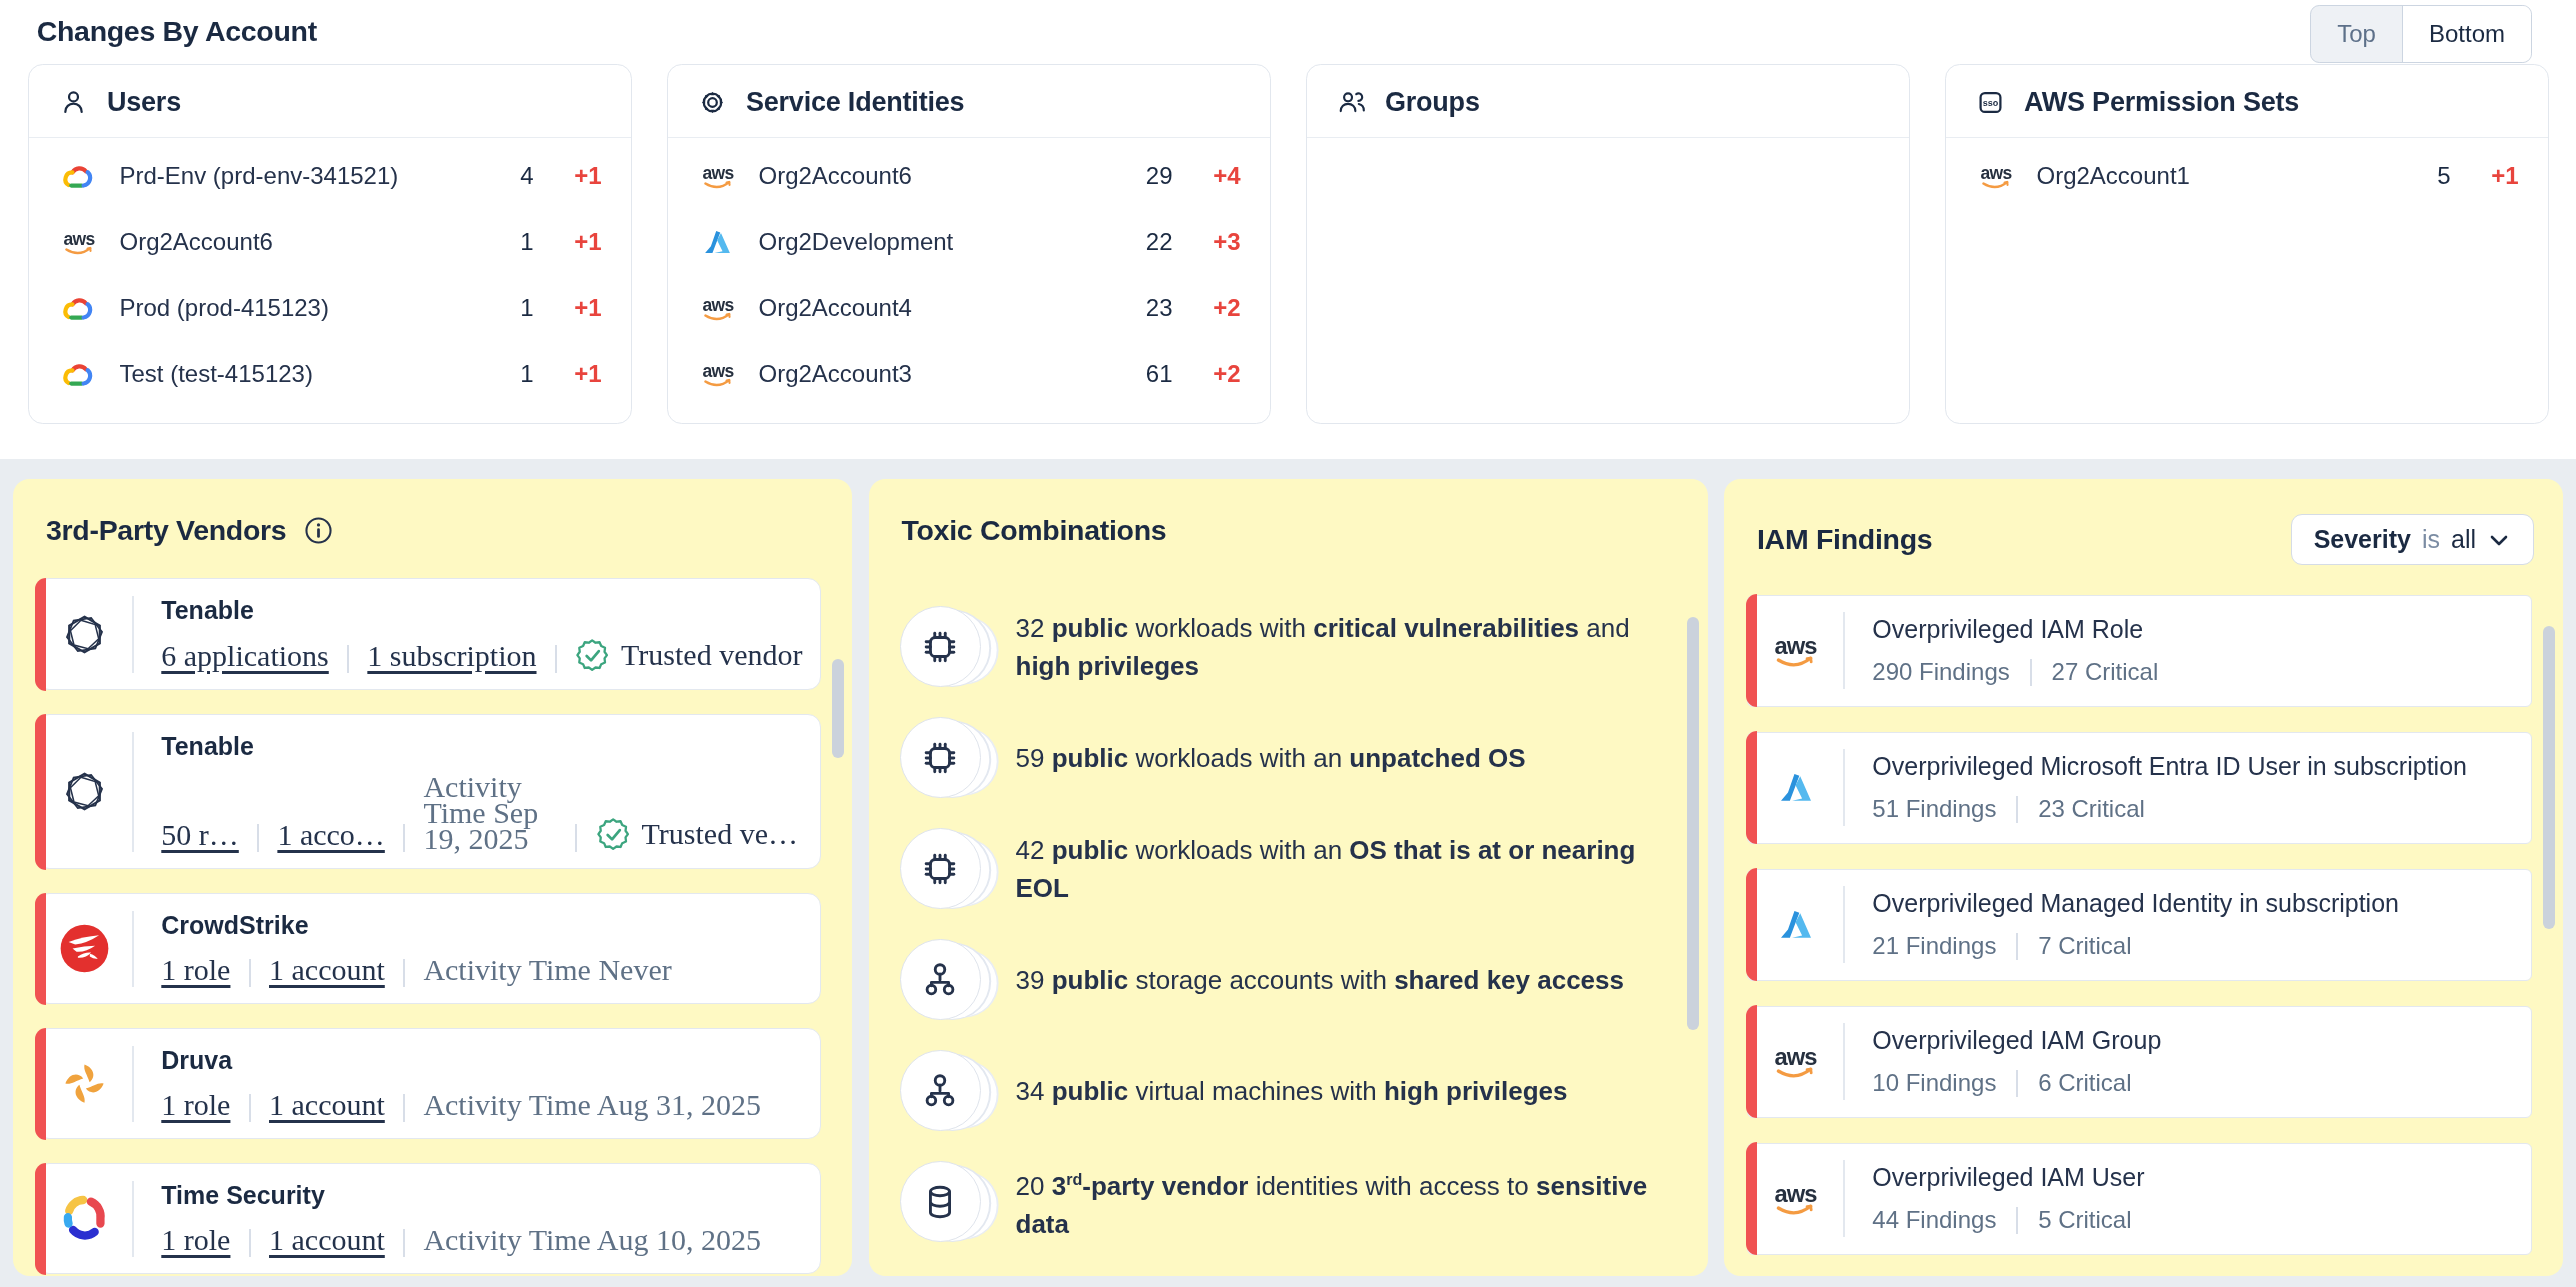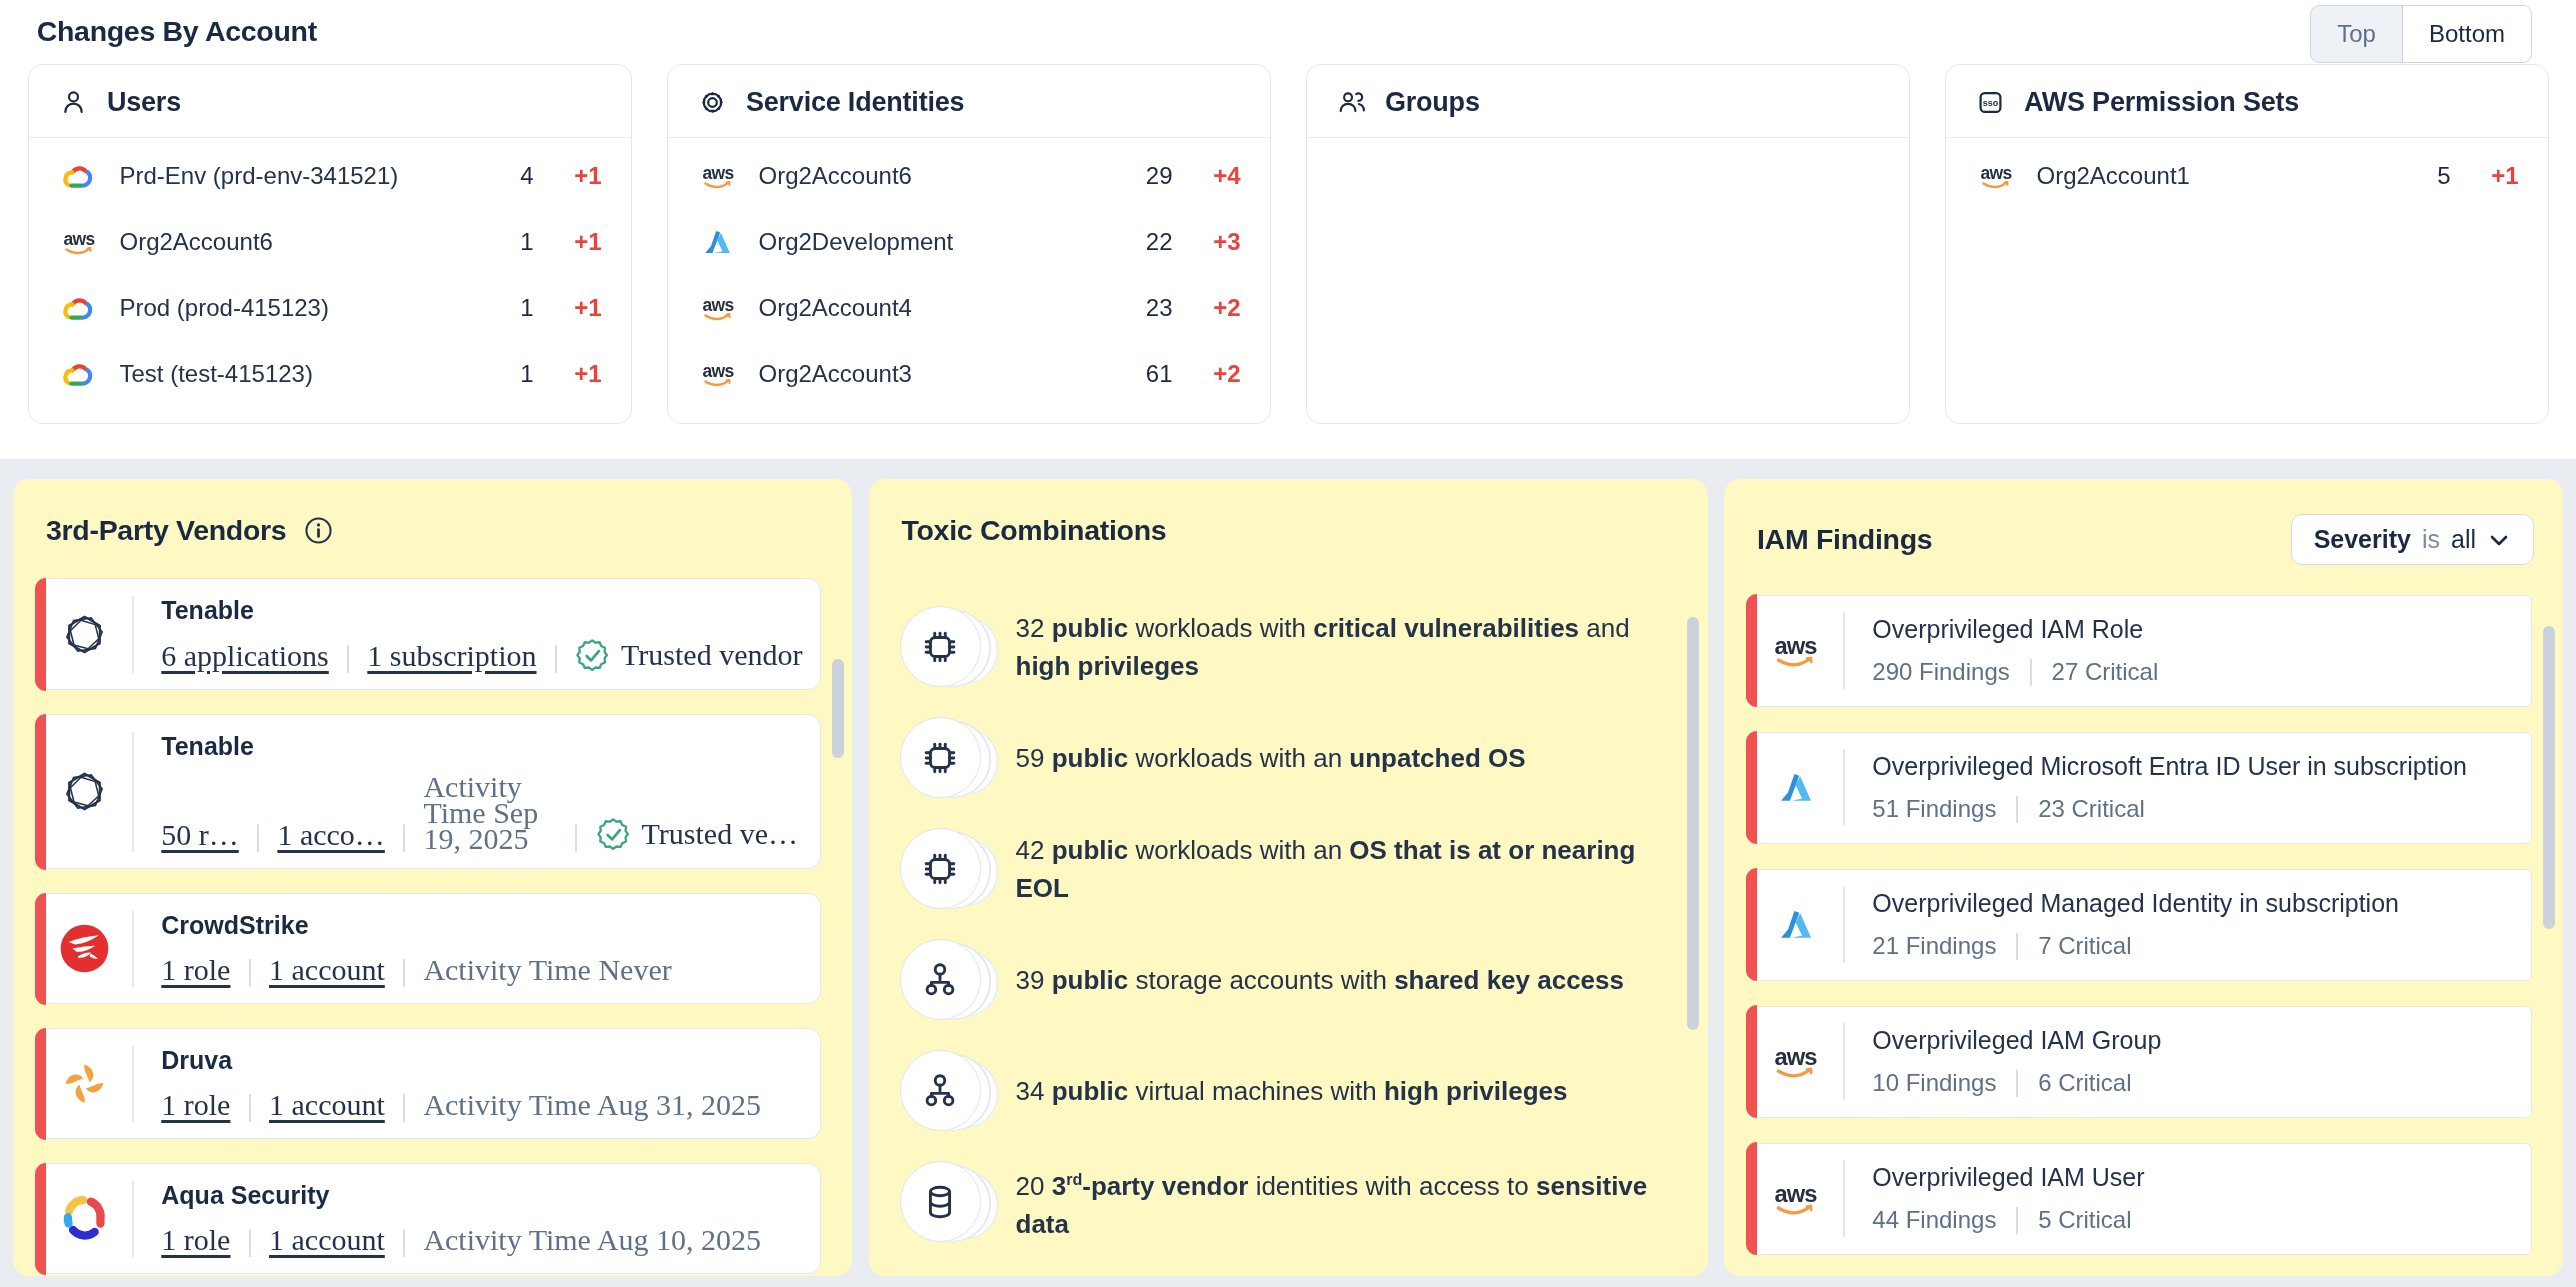--- a/index.html
+++ b/index.html
@@ -445,21 +445,21 @@
 
       <div class="vcard">
         <div class="accent"></div>
         <div class="vlogo">
             <svg class="ic" width="51" height="51" viewBox="0 0 56 56">
               <use href="#i-aqua"></use>
             </svg>
           </div>
         <div class="vdiv"></div>
         <div class="vbody">
-          <div class="vname">Aqua Security</div>
+          <div class="vname">Time Security</div>
           <div class="vmeta">
             <span class="vlink">1 role</span>
             <span class="mdiv"></span>
             <span class="vlink">1 account</span>
             <span class="mdiv"></span>
             <span class="vact">Activity Time Aug 10, 2025</span>
           </div>
         </div>
       </div>
 

